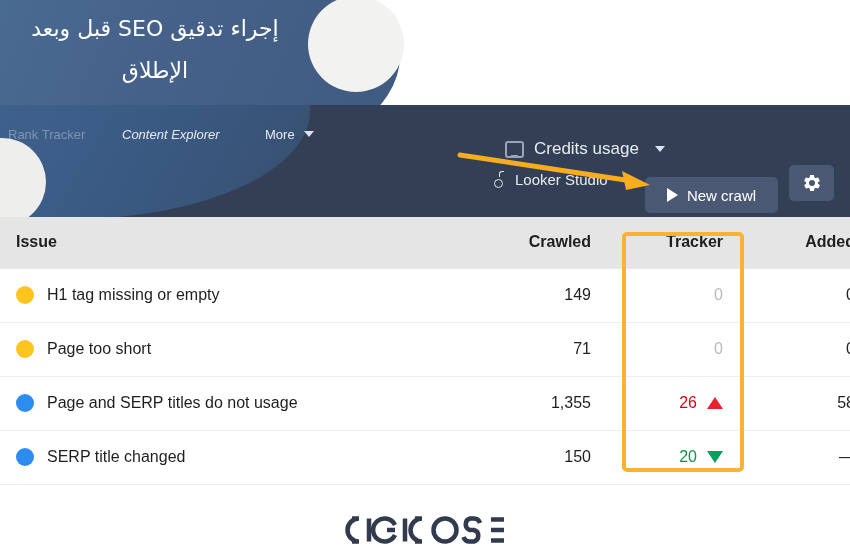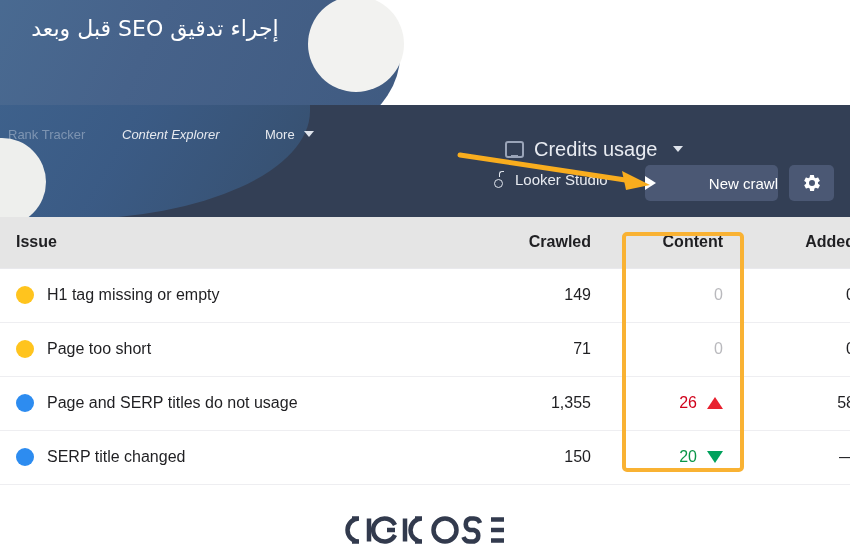--- a/index.html
+++ b/index.html
@@ -130,21 +130,21 @@
     left: 505px; top: 14px;
     height: 32px;
     display: flex;
     align-items: center;
     gap: 10px;
     z-index: 5;
     cursor: pointer;
   }
   .credits-label {
     color: #e8ebf1;
-    font-size: 20px;
+    font-size: 17px;
     white-space: nowrap;
   }
   .monitor-icon {
     width: 19px;
     height: 17px;
     border: 2px solid #9aa4b8;
     border-radius: 3px;
     position: relative;
     box-sizing: border-box;
   }
@@ -198,32 +198,32 @@
     left: 6px; top: 0;
     width: 5px; height: 6px;
     border-left: 1.6px solid #dfe4ec;
     border-top: 1.6px solid #dfe4ec;
     border-radius: 3px 0 0 0;
     box-sizing: border-box;
   }
 
   .new-crawl-btn {
     position: absolute;
-    left: 645px; top: 0px;
+    left: 645px; top: 12px;
     width: 133px;
     height: 36px;
     background: #4b5874;
     border: none;
     border-radius: 5px;
     color: #ffffff;
     font-family: "Liberation Sans", sans-serif;
     font-size: 15px;
     display: flex;
     align-items: center;
-    justify-content: space-between;
+    justify-content: center;
     gap: 9px;
     cursor: pointer;
     padding: 0;
   }
   .play-icon {
     width: 0; height: 0;
     border-top: 7px solid transparent;
     border-bottom: 7px solid transparent;
     border-left: 11px solid #ffffff;
   }
@@ -359,20 +359,21 @@
 <body>
 
 <div id="page">
 
   <div class="banner">
     <div class="banner-shape2"></div>
     <div class="banner-shape"></div>
     <div class="banner-circle"></div>
     <div class="banner-title">
       <div>إجراء تدقيق SEO قبل وبعد</div>
+      <div>الإطلاق</div>
     </div>
   </div>
 
   <div class="navbar">
     <div class="nav-wedge"></div>
     <div class="nav-circle"></div>
 
     <div class="nav-row-top">
       <span class="nav-link faded" id="nav-rank-tracker">
         <span>Rank Tracker</span>
@@ -417,21 +418,21 @@
     <line x1="10" y1="10" x2="182" y2="36" stroke="#f9ad1e" stroke-width="5" stroke-linecap="round"></line>
     <polygon points="200,40 172,26 176,45" fill="#f9ad1e"></polygon>
   </svg>
 
   <div class="table-wrap">
     <table class="issues">
       <thead>
         <tr>
           <th class="col-issue">Issue</th>
           <th class="col-crawled">Crawled</th>
-          <th class="col-change">Content</th>
+          <th class="col-change">Tracker</th>
           <th class="col-added">Added</th>
         </tr>
       </thead>
       <tbody>
 
         <tr>
           <td class="issue-cell">
             <span class="issue-inner">
               <span class="info-icon warn"></span>
               <span>H1 tag missing or empty</span>

